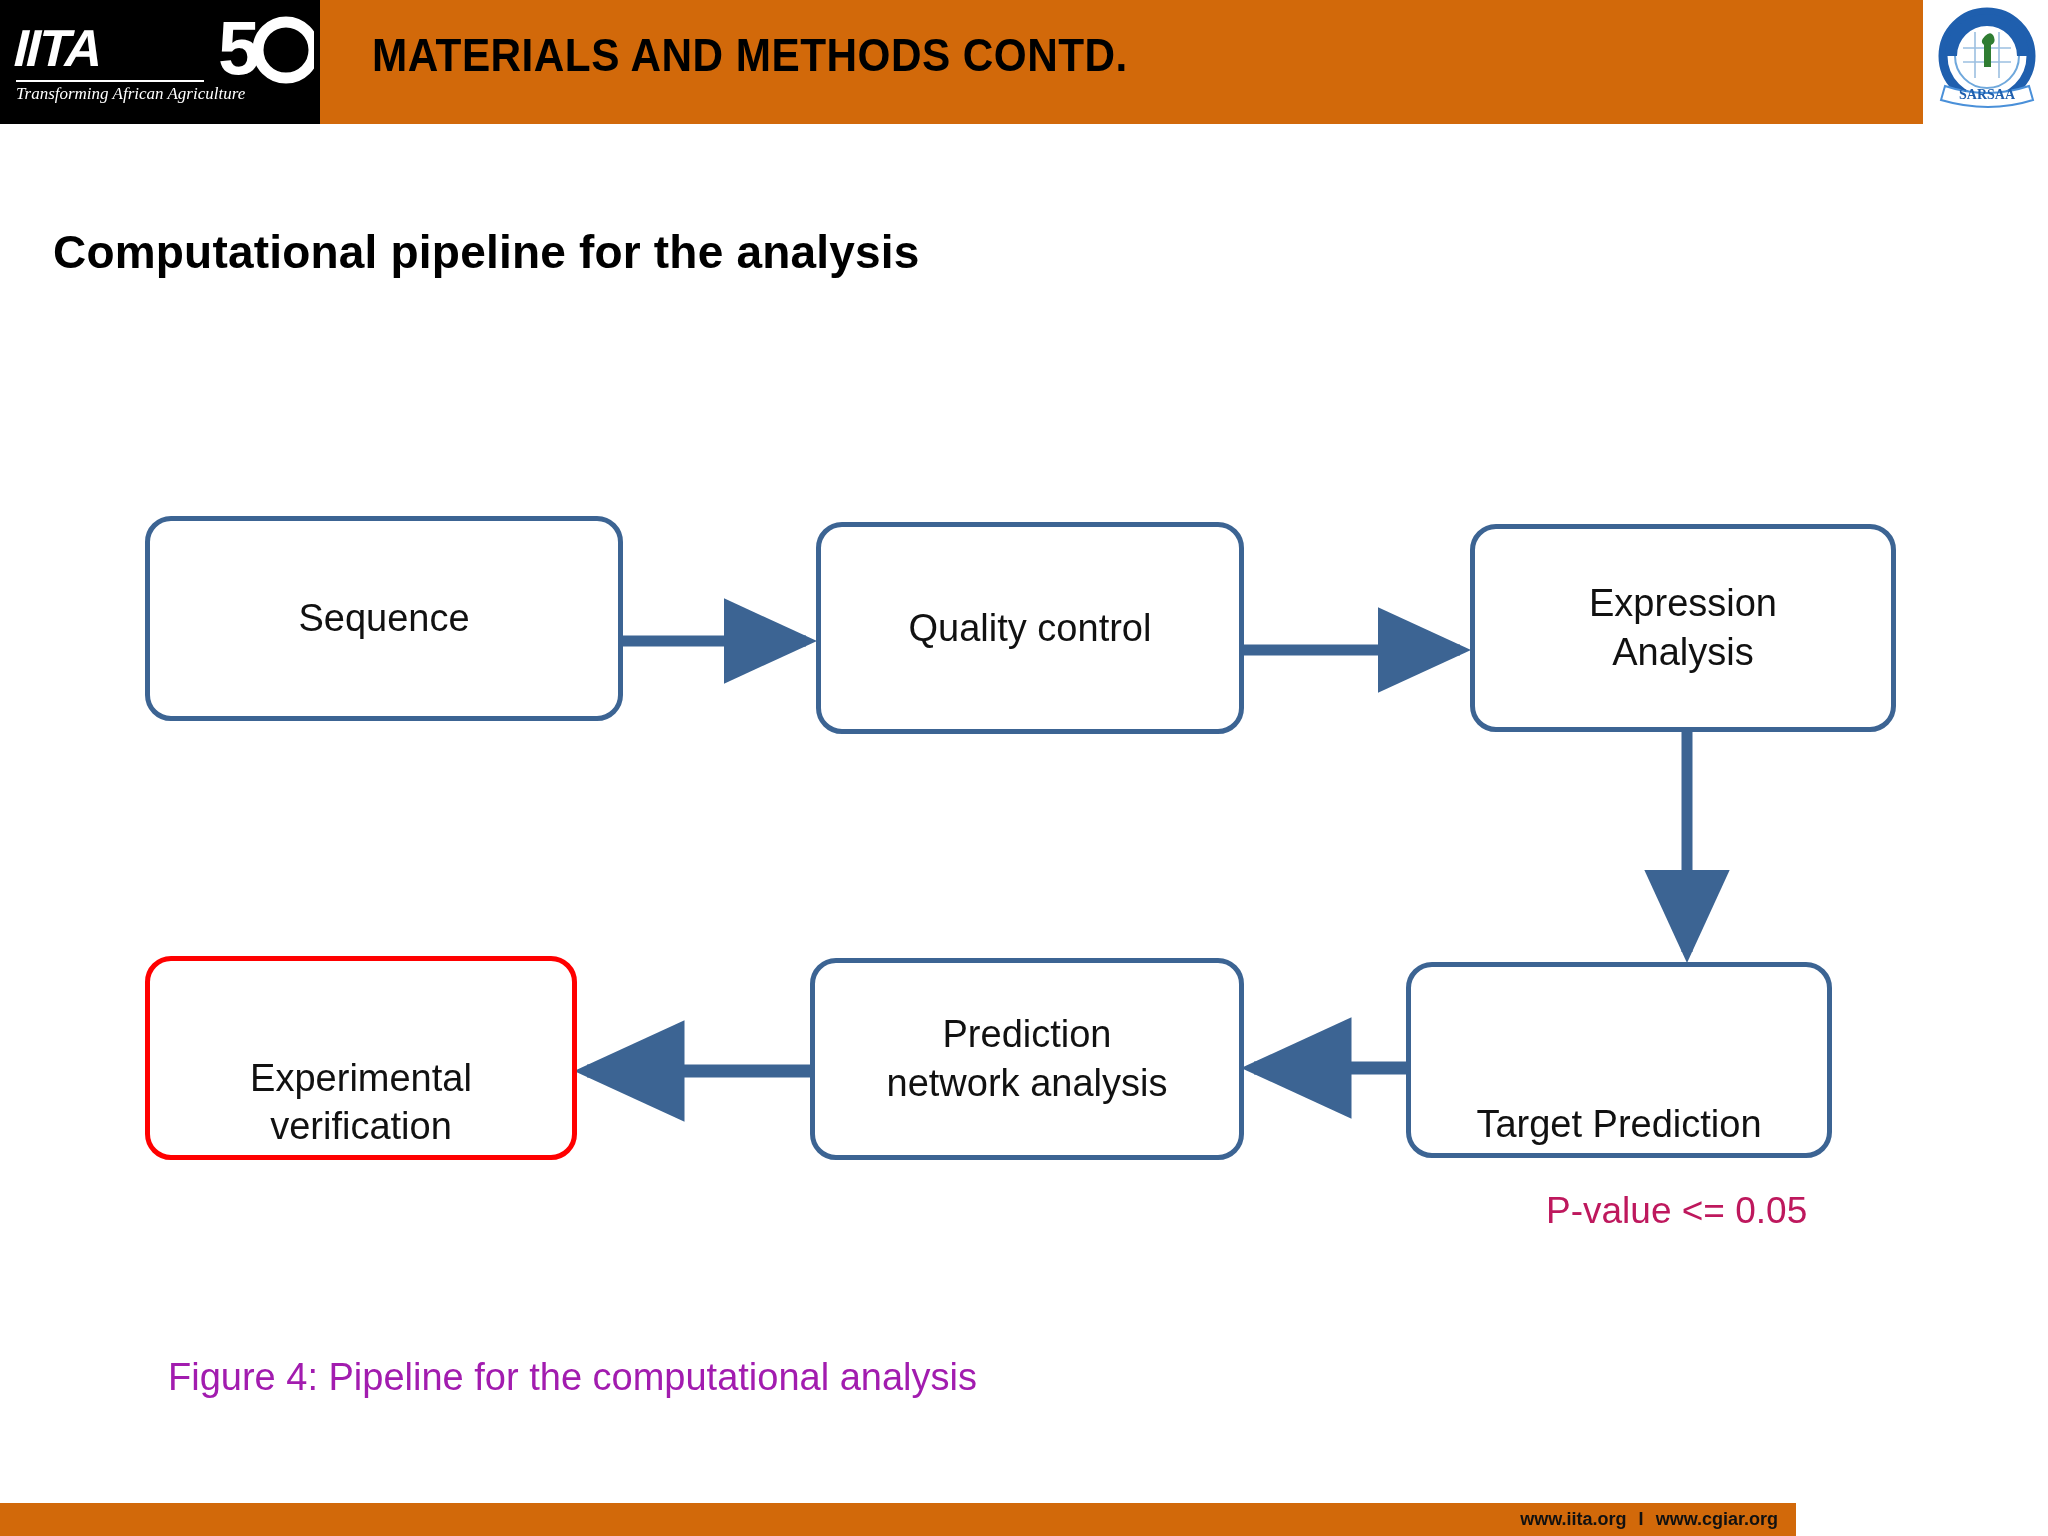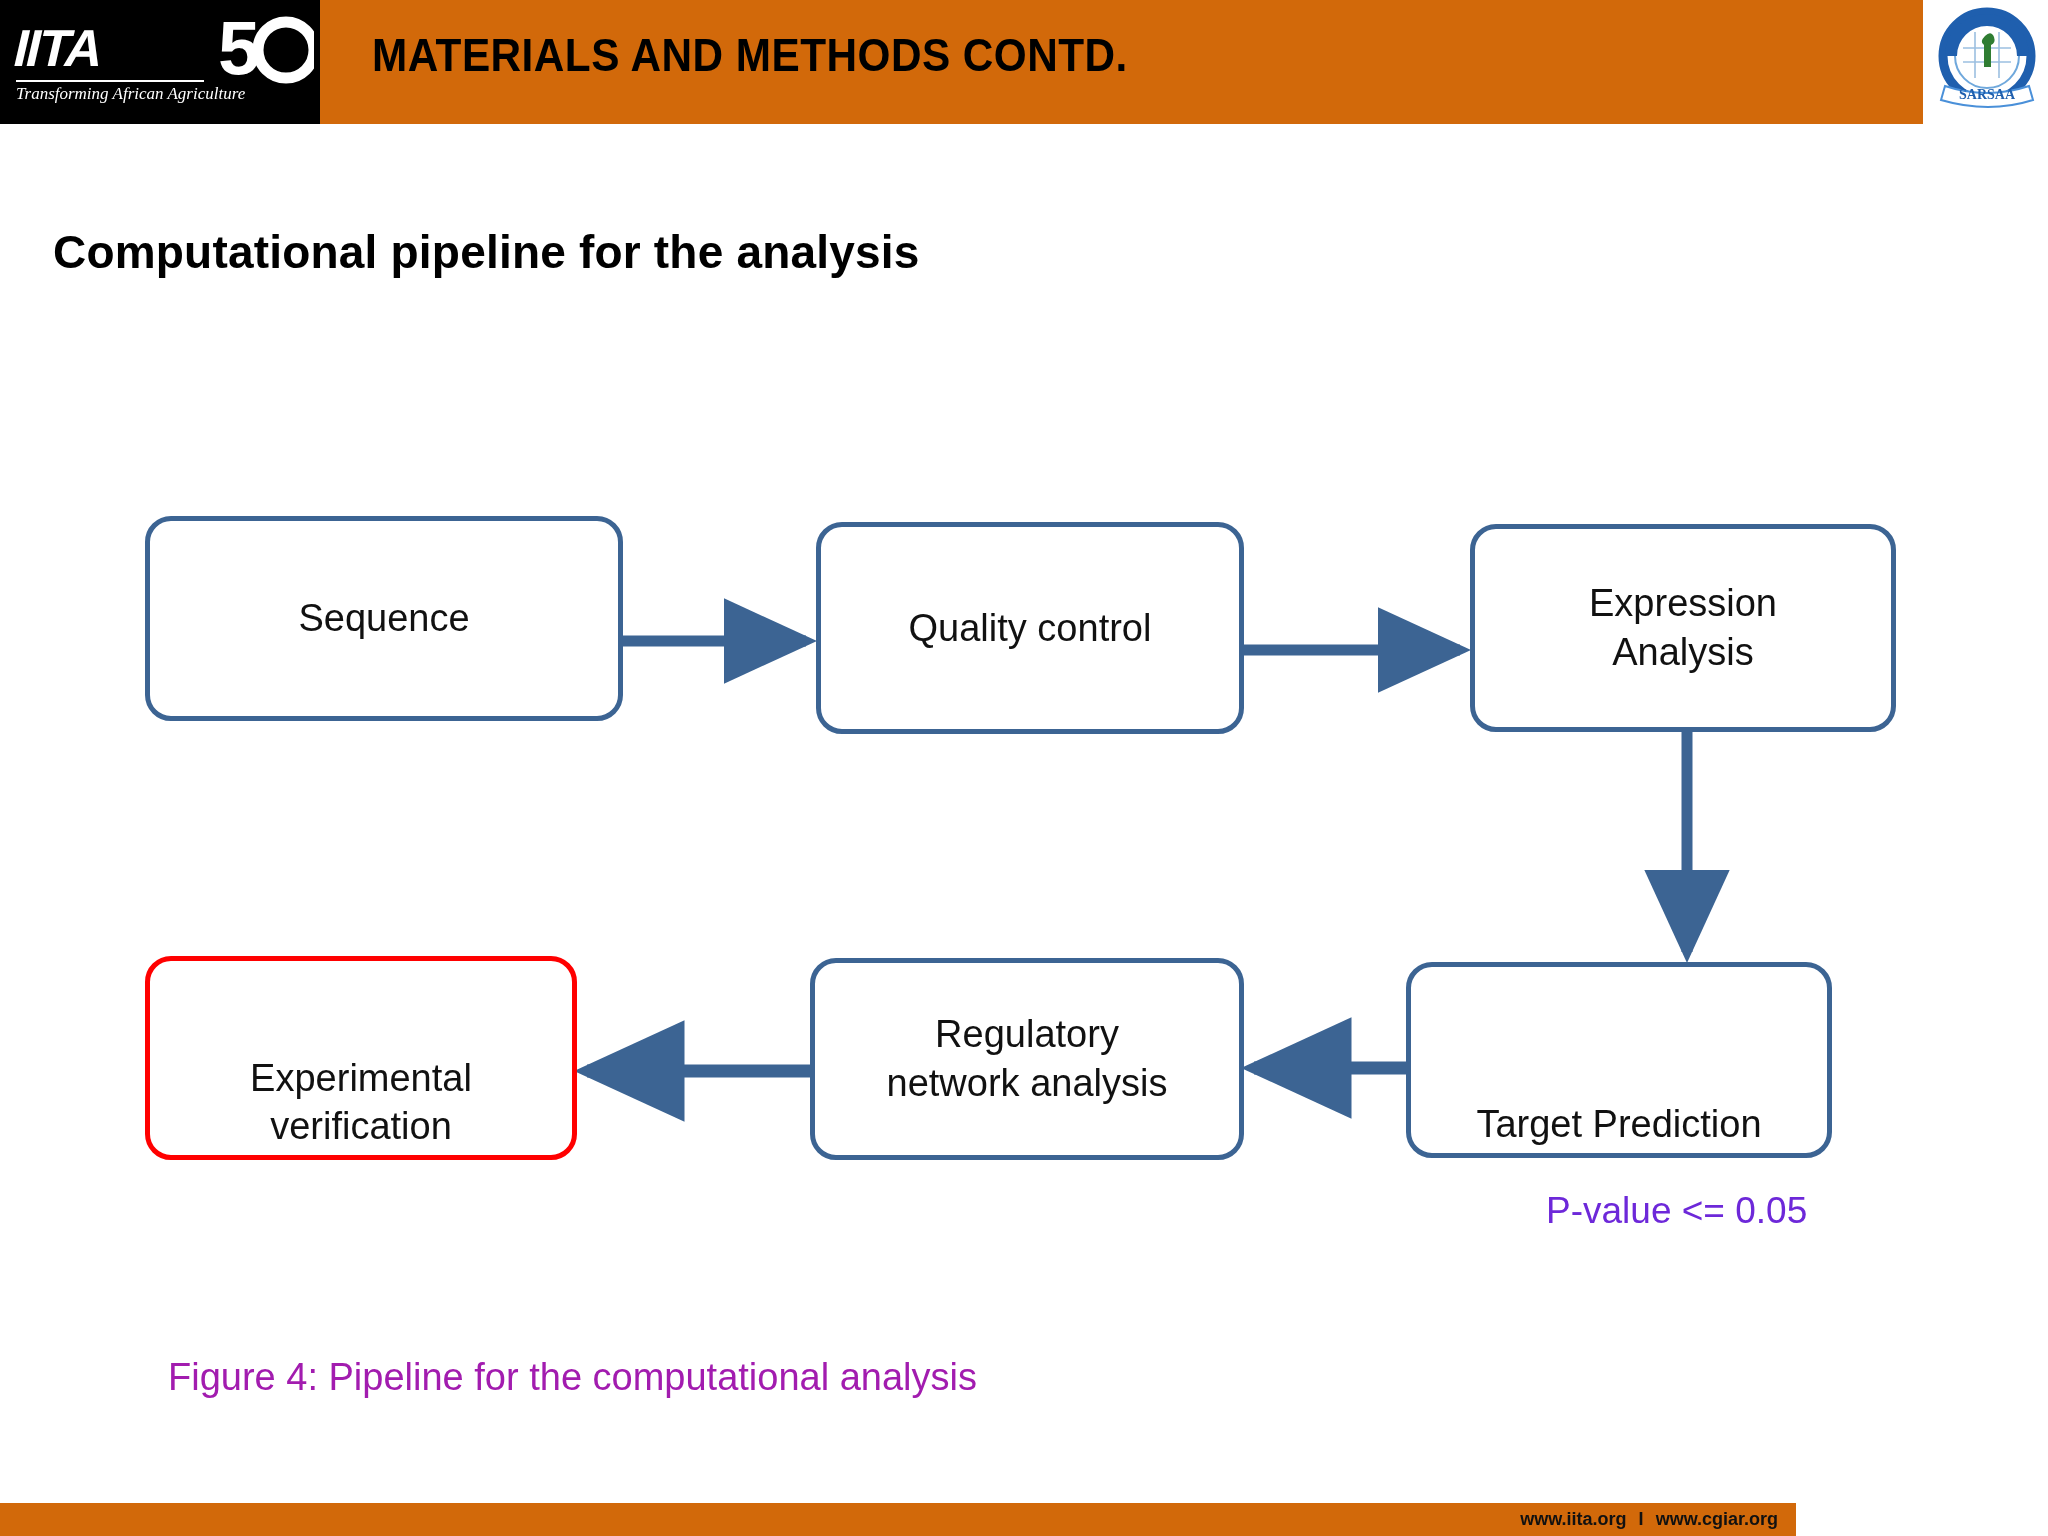--- a/index.html
+++ b/index.html
@@ -173,21 +173,21 @@
     z-index: 2;
   }
 
   
   #pvalue-note {
     position: absolute;
     left: 1546px;
     top: 1190px;
     font-family: "Liberation Sans", sans-serif;
     font-size: 37px;
-    color: #6d28d9;
+    color: #be185d;
     white-space: nowrap;
     text-align: right;
   }
   #figure-caption {
     position: absolute;
     left: 168px;
     top: 1356px;
     font-family: "Liberation Sans", sans-serif;
     font-size: 38px;
     color: #a21caf;
@@ -295,21 +295,21 @@
     <span>Analysis</span>
   </span>
 </div>
 
 <div class="flow-box" id="box-target">
   <span class="box-label">Target Prediction</span>
 </div>
 
 <div class="flow-box" id="box-regulatory">
   <span>
-    <span>Regulatory</span><br>
+    <span>Prediction</span><br>
     <span>network analysis</span>
   </span>
 </div>
 
 <div class="flow-box highlight" id="box-experimental">
   <span>
     <span>Experimental</span><br>
     <span>verification</span>
   </span>
 </div>

